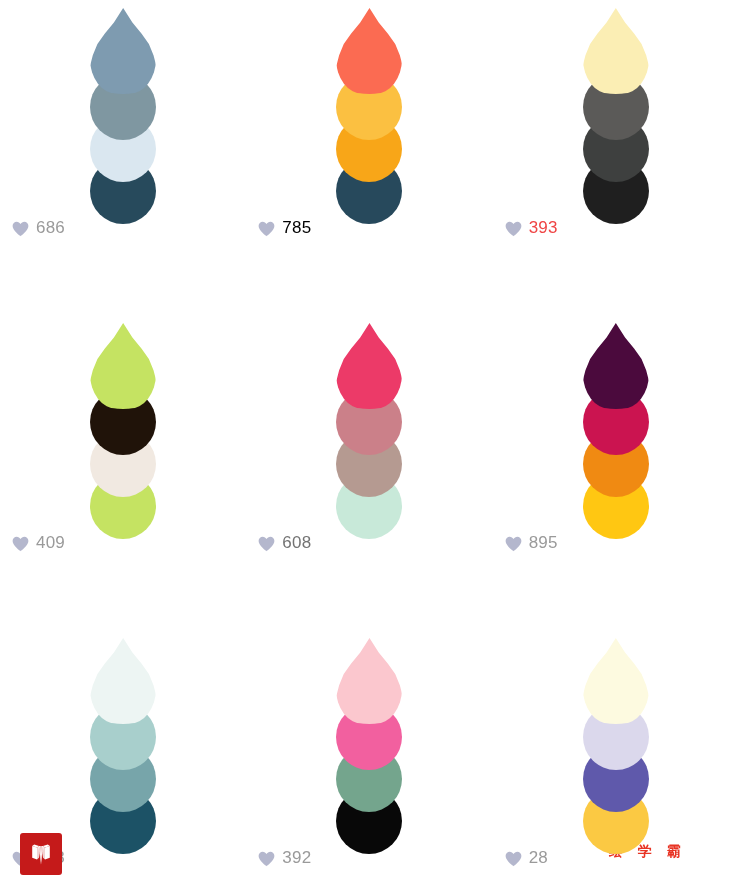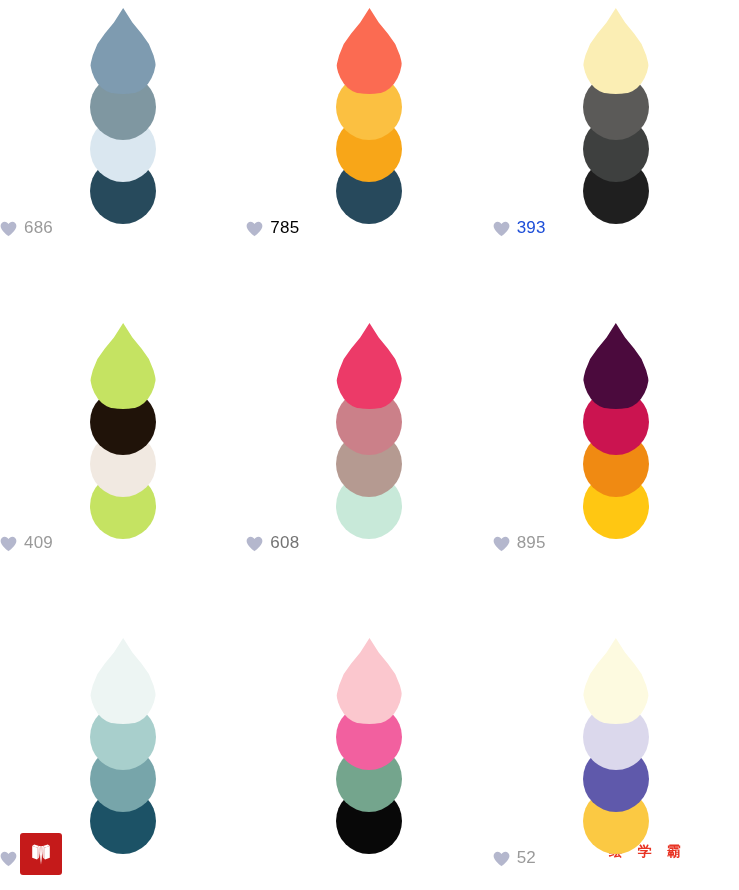--- a/index.html
+++ b/index.html
@@ -69,20 +69,21 @@
 
   
   .meta-row {
     position: absolute;
     top: 218px;
     left: 0;
     width: 100%;
     display: flex;
     align-items: center;
     justify-content: flex-start;
+    padding-left: 12px;
     box-sizing: border-box;
   }
   .cell-inner {
     width: 240px;
     position: relative;
   }
 
   .heart-icon {
     display: inline-block;
     width: 17px;
@@ -155,21 +156,21 @@
     <div class="palette-cell">
       <div class="drop-stack">
         <div class="swatch c4" title="#1f1f1f" style="background: rgb(31, 31, 31); z-index: 7;"></div>
         <div class="swatch c3" title="#3e403f" style="background: rgb(62, 64, 63); z-index: 8;"></div>
         <div class="swatch c2" title="#5b5a58" style="background: rgb(91, 90, 88); z-index: 9;"></div>
         <div class="swatch tip" title="#fbeeb4" style="background: rgb(251, 238, 180); z-index: 10;"></div>
       </div>
       <div class="meta-row">
         <div class="cell-inner"><span><span class="heart-icon"><svg width="17" height="16" viewBox="0 0 17 16">
                 <path d="M8.5 15.2 C8.5 15.2 0.6 9.9 0.6 5.1 C0.6 2.4 2.5 0.7 4.7 0.7 C6.3 0.7 7.8 1.7 8.5 3.1 C9.2 1.7 10.7 0.7 12.3 0.7 C14.5 0.7 16.4 2.4 16.4 5.1 C16.4 9.9 8.5 15.2 8.5 15.2 Z" fill="#b4b7cd"></path>
-              </svg></span><span class="like-count" style="color: #1d4ed8;">393</span></span></div>
+              </svg></span><span class="like-count" style="color: #ef4444;">393</span></span></div>
       </div>
     </div>
     <div class="palette-cell">
       <div class="drop-stack">
         <div class="swatch c4" title="#c5e362" style="background: rgb(197, 227, 98); z-index: 7;"></div>
         <div class="swatch c3" title="#f1e9e1" style="background: rgb(241, 233, 225); z-index: 8;"></div>
         <div class="swatch c2" title="#201309" style="background: rgb(32, 19, 9); z-index: 9;"></div>
         <div class="swatch tip" title="#c5e362" style="background: rgb(197, 227, 98); z-index: 10;"></div>
       </div>
       <div class="meta-row">
@@ -217,32 +218,37 @@
               </svg></span><span class="like-count" style="color: rgb(154, 154, 154);">758</span></span></div>
       </div>
     </div>
     <div class="palette-cell">
       <div class="drop-stack">
         <div class="swatch c4" title="#080808" style="background: rgb(8, 8, 8); z-index: 7;"></div>
         <div class="swatch c3" title="#74a58d" style="background: rgb(116, 165, 141); z-index: 8;"></div>
         <div class="swatch c2" title="#f2609f" style="background: rgb(242, 96, 159); z-index: 9;"></div>
         <div class="swatch tip" title="#fbc7ce" style="background: rgb(251, 199, 206); z-index: 10;"></div>
       </div>
+      <div class="meta-row">
+        <div class="cell-inner"><span><span class="heart-icon"><svg width="17" height="16" viewBox="0 0 17 16">
+                <path d="M8.5 15.2 C8.5 15.2 0.6 9.9 0.6 5.1 C0.6 2.4 2.5 0.7 4.7 0.7 C6.3 0.7 7.8 1.7 8.5 3.1 C9.2 1.7 10.7 0.7 12.3 0.7 C14.5 0.7 16.4 2.4 16.4 5.1 C16.4 9.9 8.5 15.2 8.5 15.2 Z" fill="#b4b7cd"></path>
+              </svg></span><span class="like-count" style="color: rgb(154, 154, 154);">392</span></span></div>
+      </div>
     </div>
     <div class="palette-cell">
       <div class="drop-stack">
         <div class="swatch c4" title="#fbc943" style="background: rgb(251, 201, 67); z-index: 7;"></div>
         <div class="swatch c3" title="#5f59ab" style="background: rgb(95, 89, 171); z-index: 8;"></div>
         <div class="swatch c2" title="#dbd8ec" style="background: rgb(219, 216, 236); z-index: 9;"></div>
         <div class="swatch tip" title="#fdfae0" style="background: rgb(253, 250, 224); z-index: 10;"></div>
       </div>
       <div class="meta-row">
         <div class="cell-inner"><span><span class="heart-icon"><svg width="17" height="16" viewBox="0 0 17 16">
                 <path d="M8.5 15.2 C8.5 15.2 0.6 9.9 0.6 5.1 C0.6 2.4 2.5 0.7 4.7 0.7 C6.3 0.7 7.8 1.7 8.5 3.1 C9.2 1.7 10.7 0.7 12.3 0.7 C14.5 0.7 16.4 2.4 16.4 5.1 C16.4 9.9 8.5 15.2 8.5 15.2 Z" fill="#b4b7cd"></path>
-              </svg></span><span class="like-count" style="color: rgb(154, 154, 154);">52</span></span></div>
+              </svg></span><span class="like-count" style="color: rgb(154, 154, 154);">28</span></span></div>
       </div>
     </div>
   </div>
 
 <div id="site-logo" style="background: rgb(197, 26, 26);">
   <svg width="26" height="26" viewBox="0 0 26 26">
     <g fill="#ffffff">
       <path d="M4.2 5.0 L9.0 6.6 L9.0 18.4 L4.2 16.8 Z"></path>
       <path d="M9.0 6.6 L11.0 5.0 L11.0 16.8 L9.0 18.4 Z" fill="#f2d3d3"></path>
       <path d="M4.2 5.0 L6.2 3.6 L11.0 5.0 L9.0 6.6 Z" fill="#ffffff"></path>

